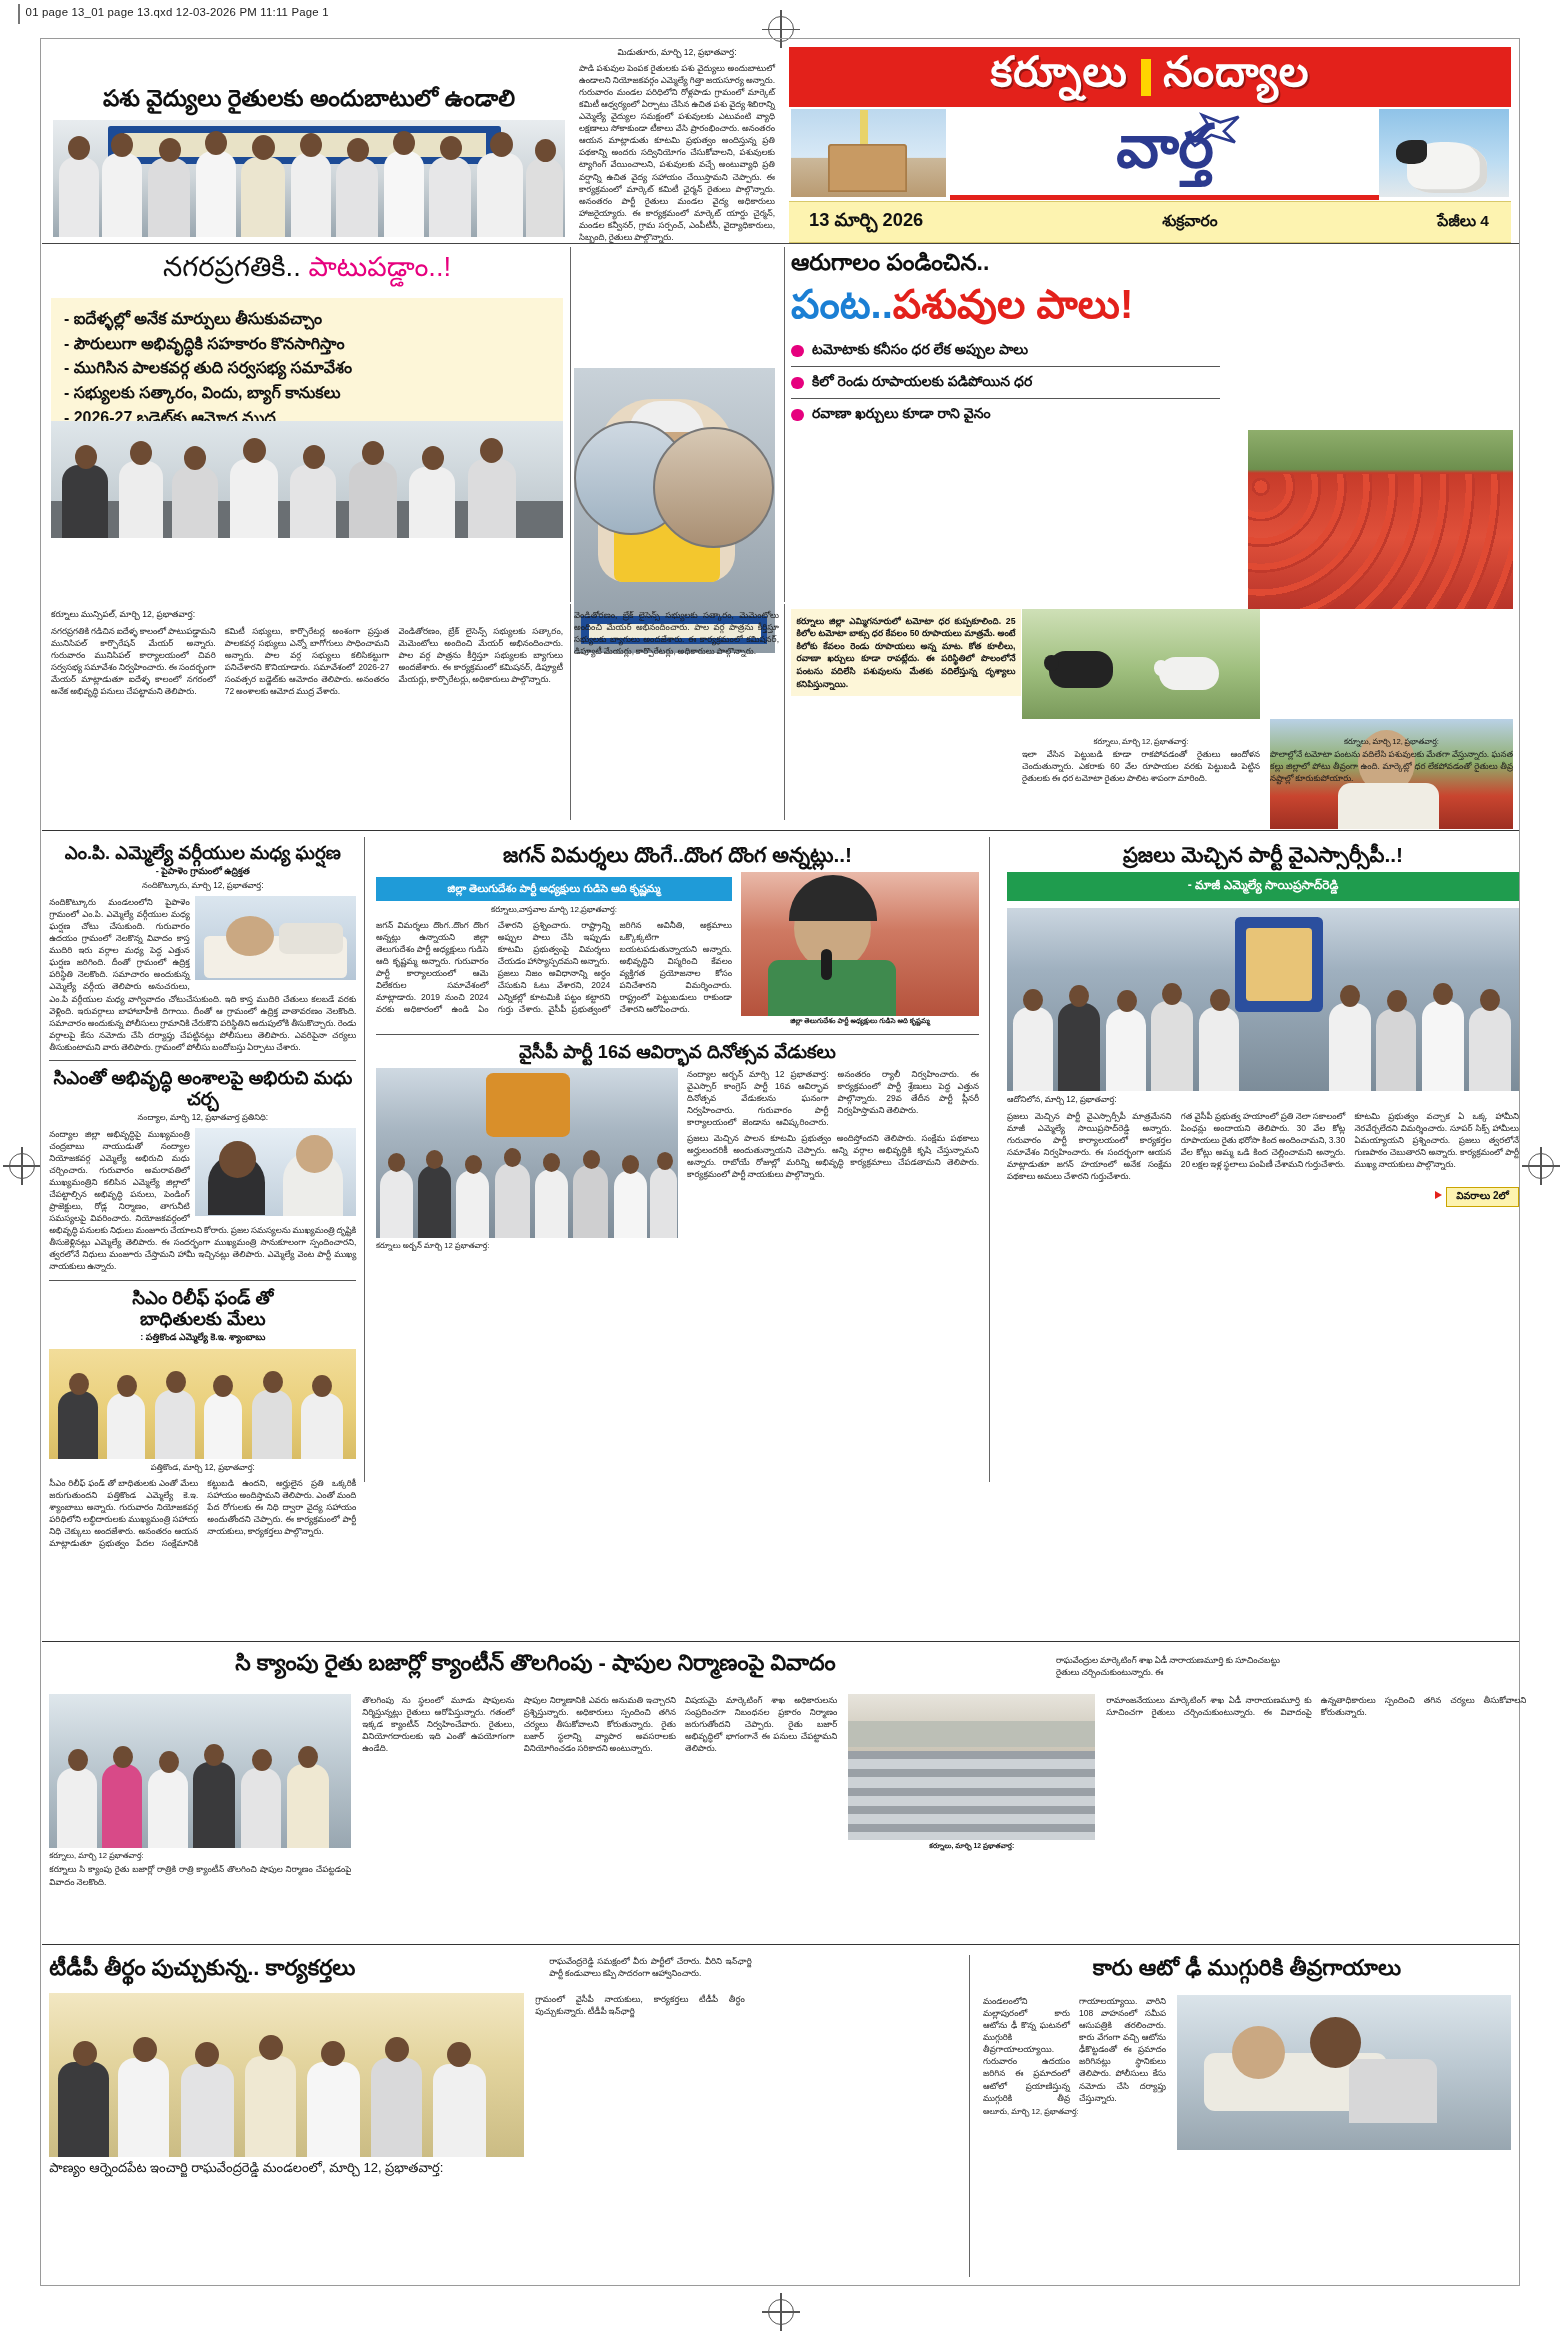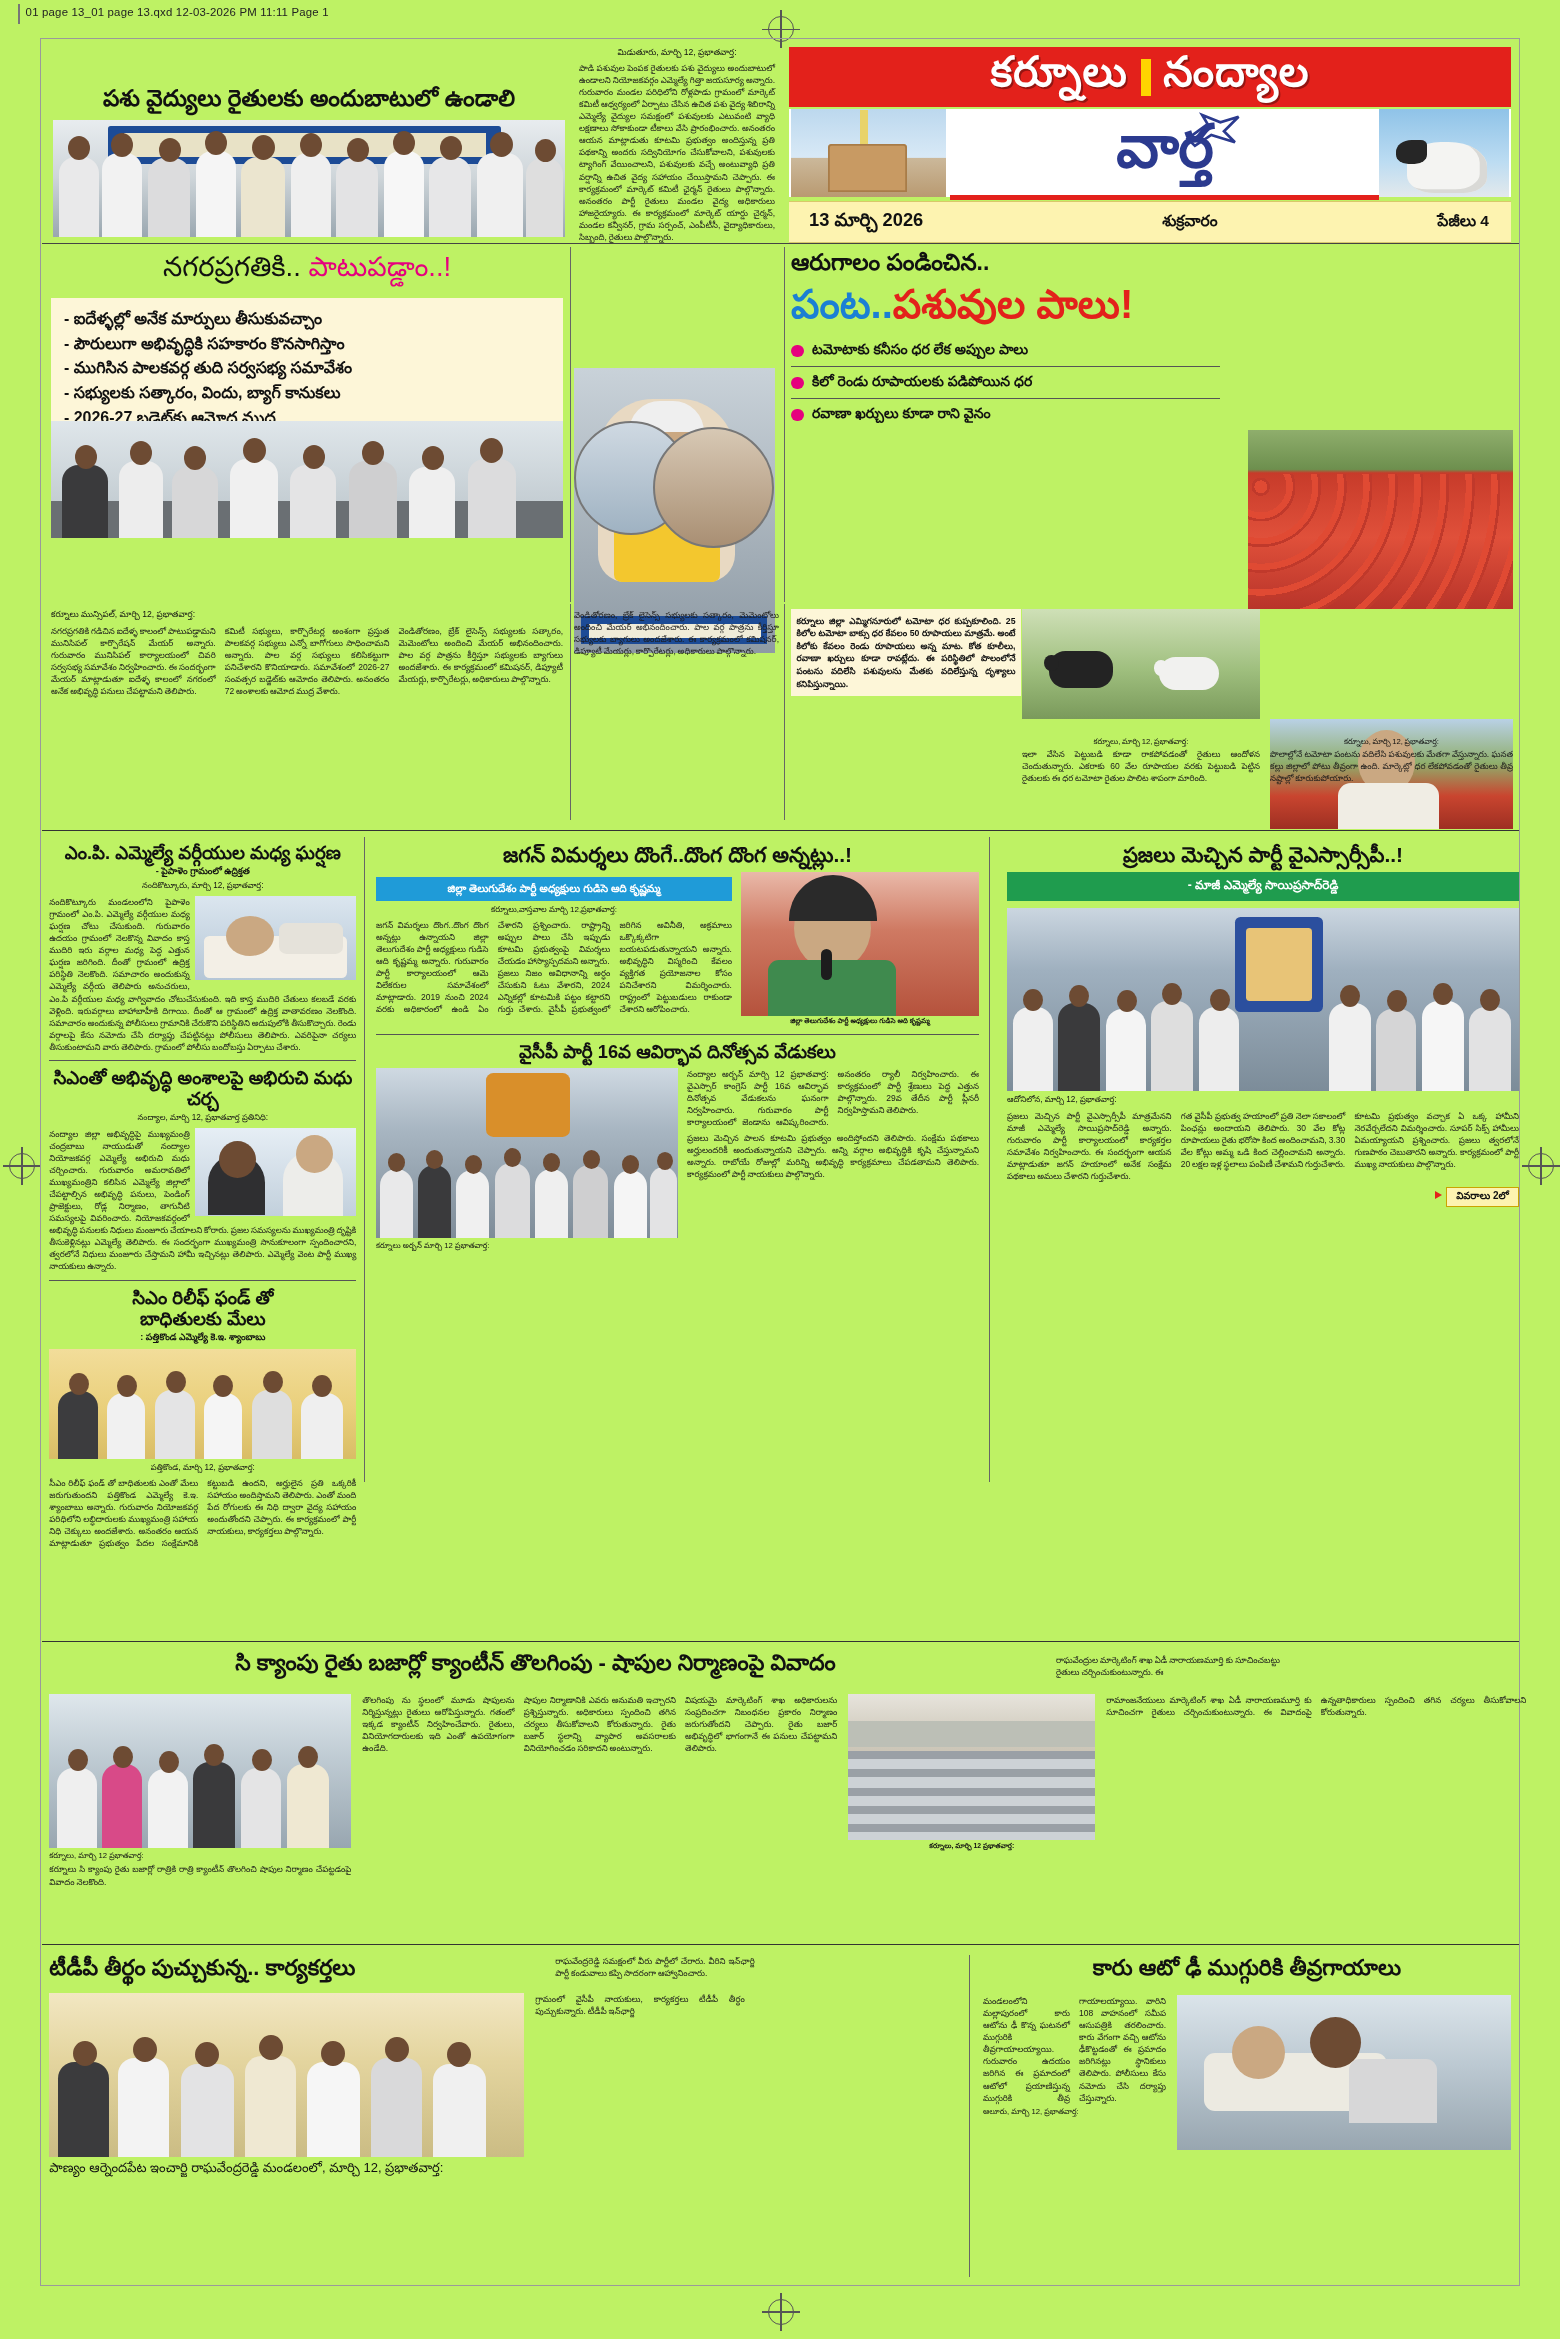--- a/index.html
+++ b/index.html
@@ -1,19 +1,19 @@
 <!DOCTYPE html>
 <html style="font-size:14.6px"><head>
 <meta charset="utf-8">
 <title>Karnool Nandyala Vaartha</title>
 <style>
   html,body{margin:0;padding:0;background:#b8b8b8;}
   body{font-family:"Liberation Sans",sans-serif;}
   .page{
-    width:1561px;height:2339px;background:#bef264;margin:0 auto;position:relative;
+    width:1561px;height:2339px;background:#ffffff;margin:0 auto;position:relative;
     box-sizing:border-box;overflow:hidden;
   }
   
   .regmark{position:absolute;width:24px;height:24px;border-radius:50%;border:1.4px solid #555;}
   .regmark:before,.regmark:after{content:"";position:absolute;background:#555;}
   .regmark:before{left:50%;top:-7.3px;width:1.4px;height:38px;margin-left:-0.7px;}
   .regmark:after{top:50%;left:-7.3px;height:1.4px;width:38px;margin-top:-0.7px;}
   .rm-top{left:768px;top:16.4px;}
   .rm-bot{left:768px;top:2299px;}
   .rm-left{left:9.1px;top:1153px;}
@@ -564,21 +564,21 @@
         </div>
       </div>
     </div>
   </div>
 
   <div class="band5">
     <div style="position:absolute;left:0;top:-11px;width:1477px;border-top:1.6px solid #333;"></div>
     <div style="position:absolute;left:927px;top:0;height:322px;border-left:1.2px solid #666;"></div>
 
     <div class="b5-l">
-      <div style="display:flex;gap:13px;align-items:flex-start;">
+      <div style="display:flex;gap:7px;align-items:flex-start;">
         <div style="flex:0 0 493px;">
           <div class="b4-hl tel" style="text-align:left;">టీడీపీ తీర్థం పుచ్చుకున్న.. కార్యకర్తలు</div>
         </div>
         <div style="flex:1;" class="cols2">
           <div class="body-txt tel">రాఘవేంద్రరెడ్డి సమక్షంలో వీరు పార్టీలో చేరారు. వీరిని ఇన్‌ఛార్జి పార్టీ కండువాలు కప్పి సాదరంగా ఆహ్వానించారు.</div>
         </div>
       </div>
 
       <div style="display:flex;gap:11px;margin-top:7.3px;">
         <div style="flex:0 0 475px;">

